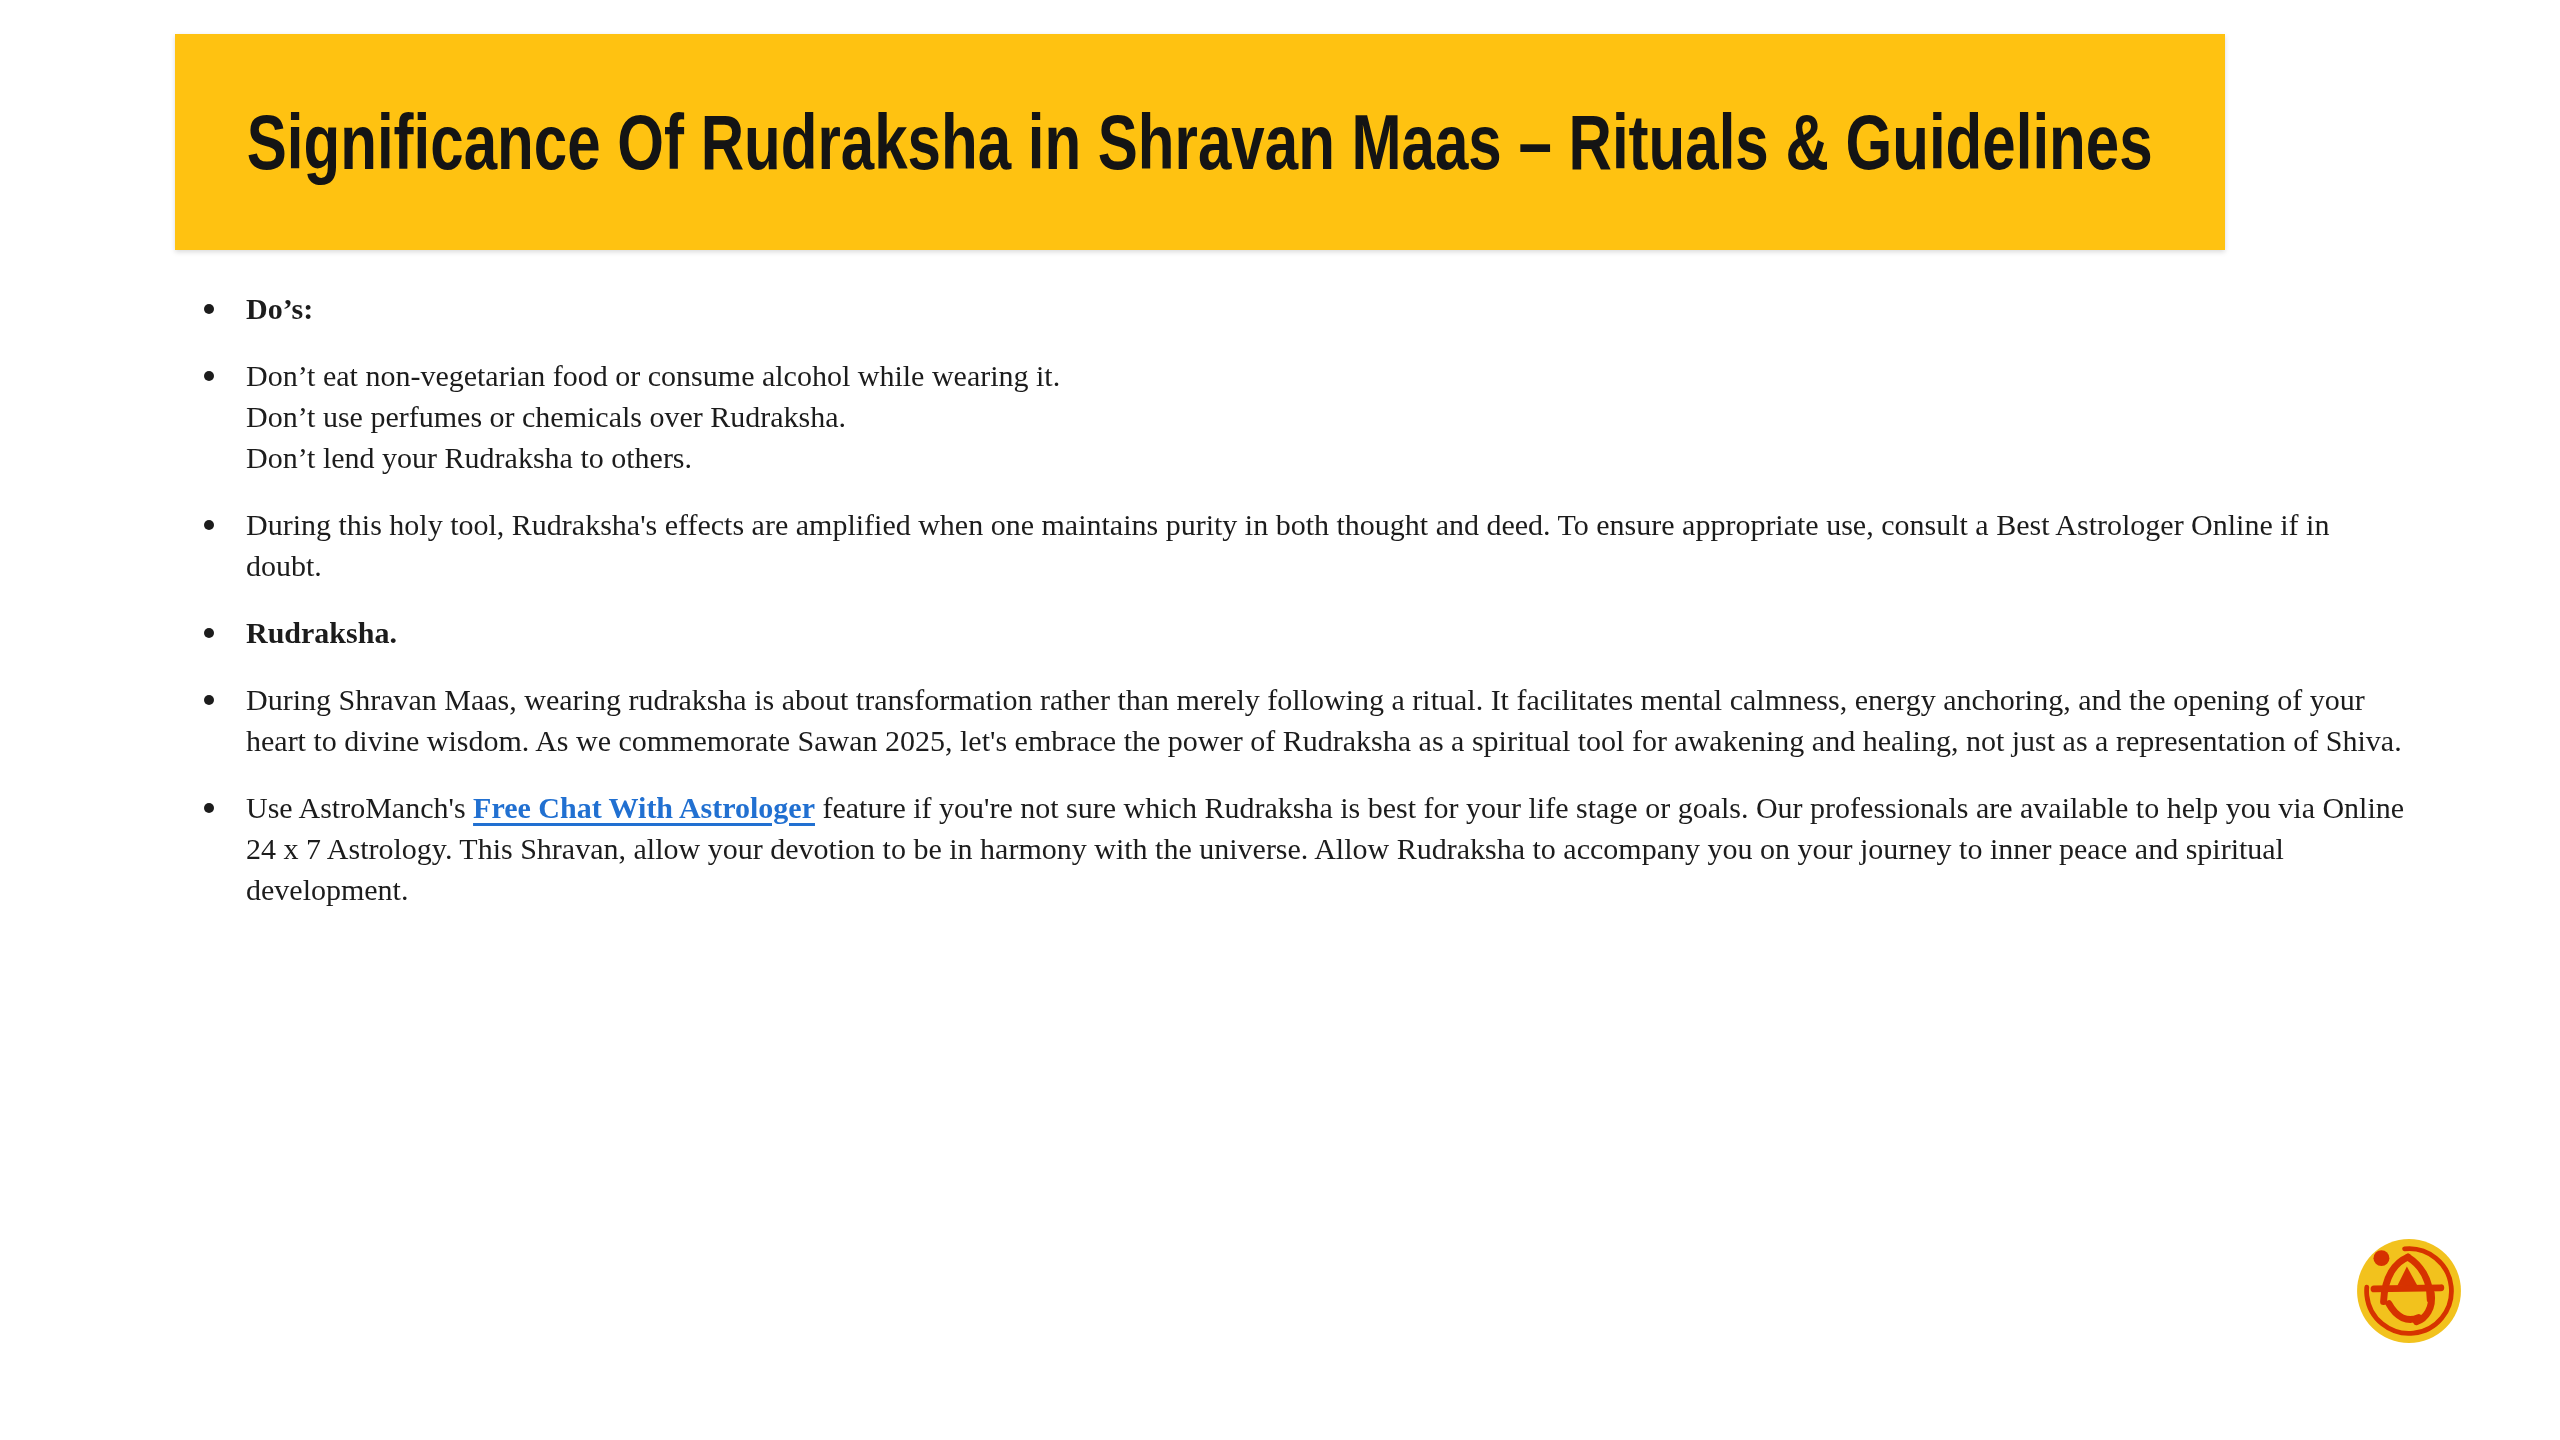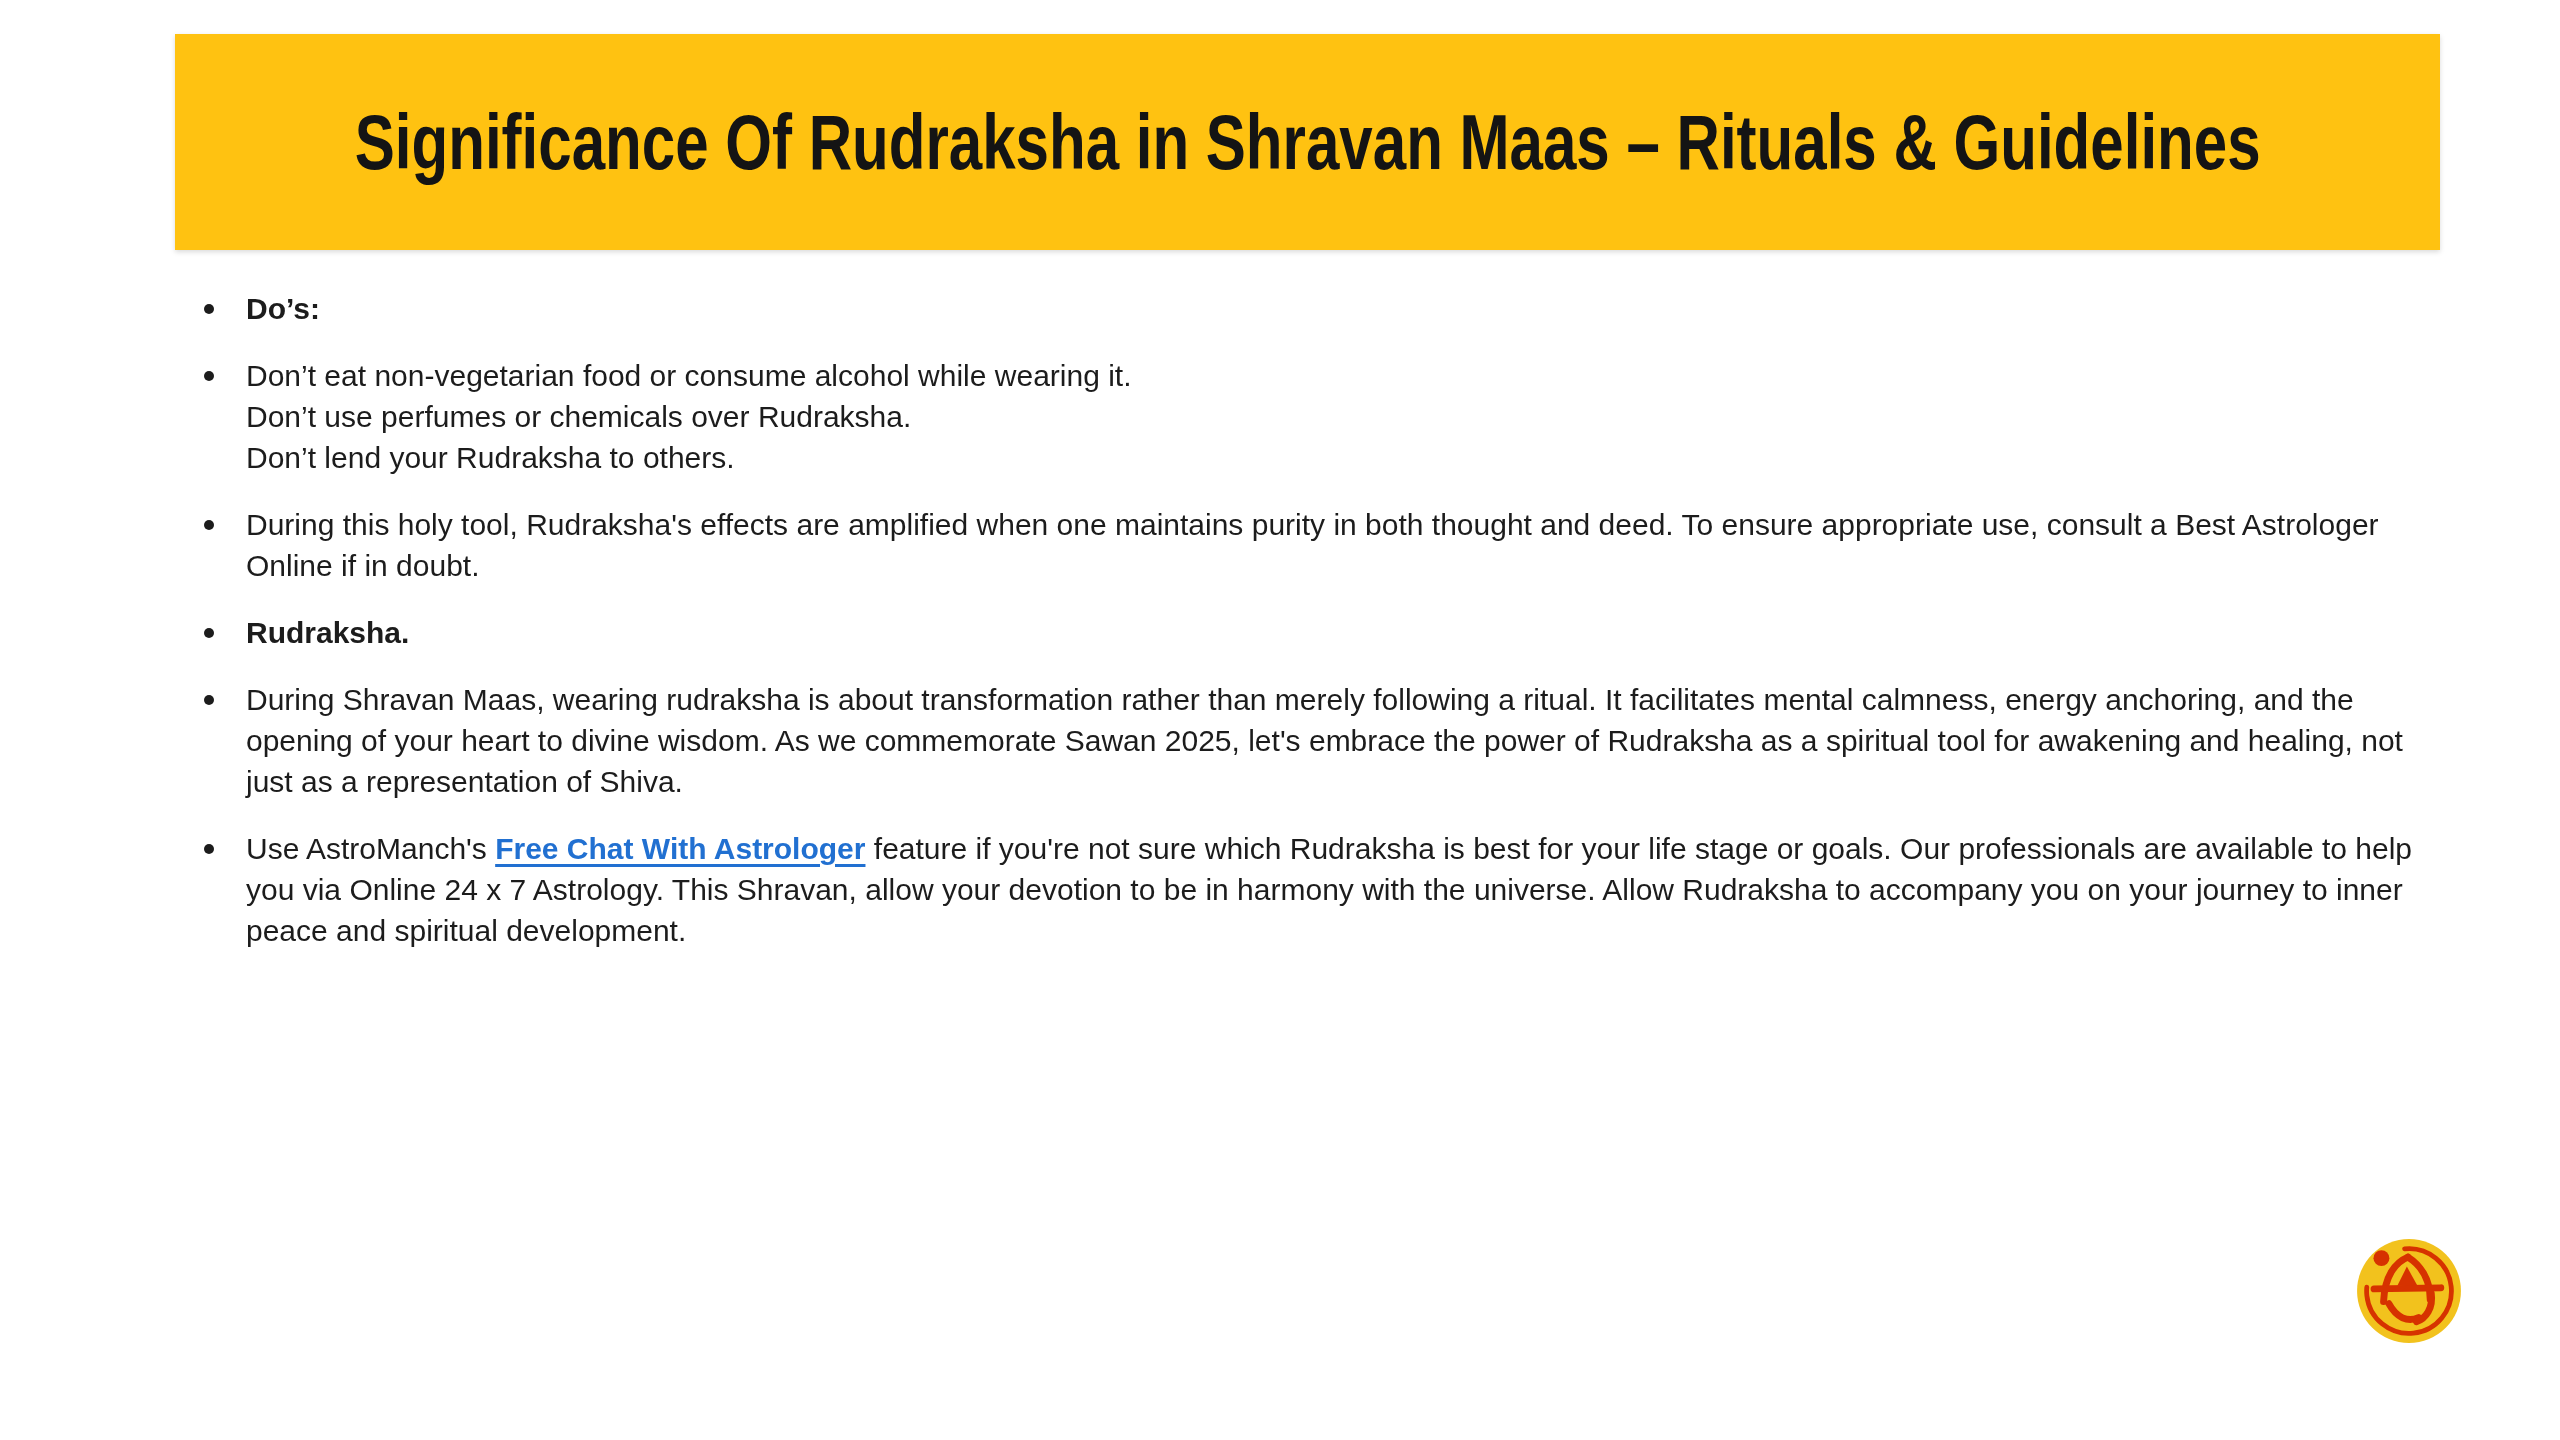--- a/index.html
+++ b/index.html
@@ -8,31 +8,31 @@
     --logo-yellow:#F2C21D;
     --logo-red:#D63200;
     --text-color:#1c1c1c;
   }
   html,body{margin:0;padding:0;background:#ffffff;}
   .slide{
     position:relative;width:2560px;height:1440px;background:#ffffff;
     overflow:hidden;font-family:"Liberation Sans",sans-serif;
   }
   .banner{
-    position:absolute;left:175px;top:34px;width:2265px;height:216px;
+    position:absolute;left:175px;top:34px;width:2050px;height:216px;
     background:var(--banner-yellow);
     display:flex;align-items:center;justify-content:center;
     box-shadow:0 2px 5px rgba(0,0,0,0.15);
   }
   .title{
     font-size:77px;font-weight:bold;color:#141414;white-space:nowrap;
     transform:scaleX(0.78);transform-origin:center center;
   }
   .content{position:absolute;left:200px;top:288px;width:2212px;}
-  #bullet-list{list-style:none;margin:0;padding:0;}
+  #bullet-list{list-style:none;margin:0;padding:0;font-family:Liberation Serif, serif;}
   .bullet-item{
     position:relative;padding-left:46px;margin:0 0 26px 0;
     font-size:30px;line-height:41px;color:var(--text-color);
   }
   .bullet-item.bold{font-weight:bold;}
   .bullet-item .dot{
     position:absolute;left:4px;top:16px;width:10px;height:10px;
     border-radius:50%;background:var(--text-color);
   }
   .chat-link{

